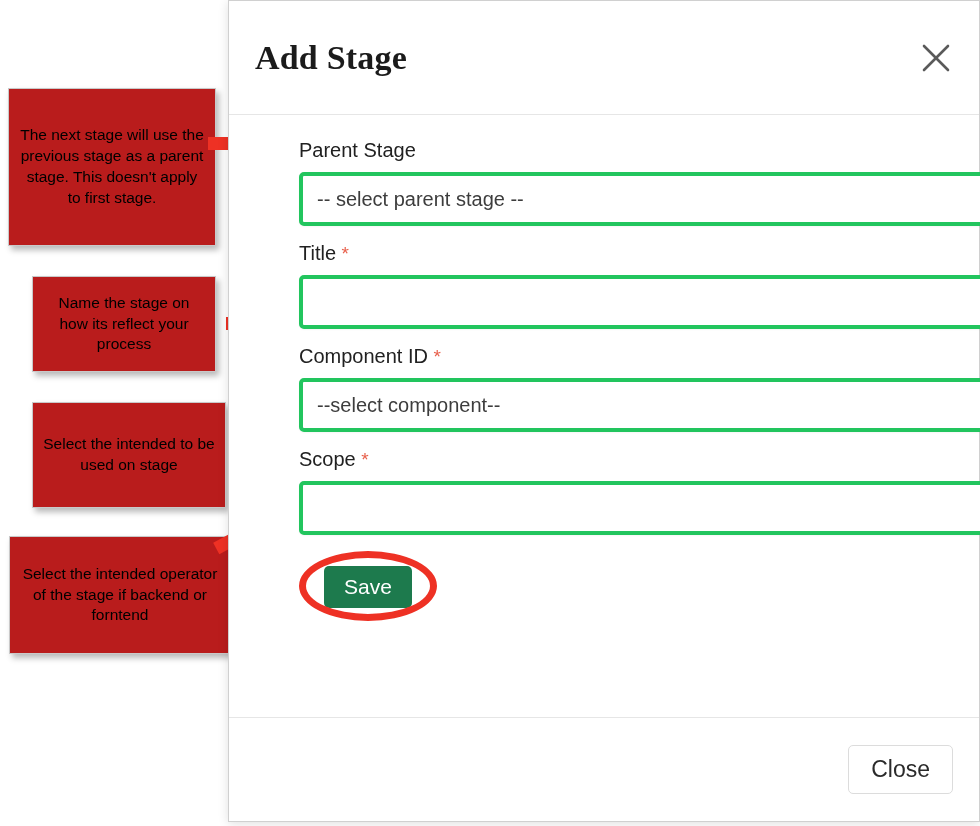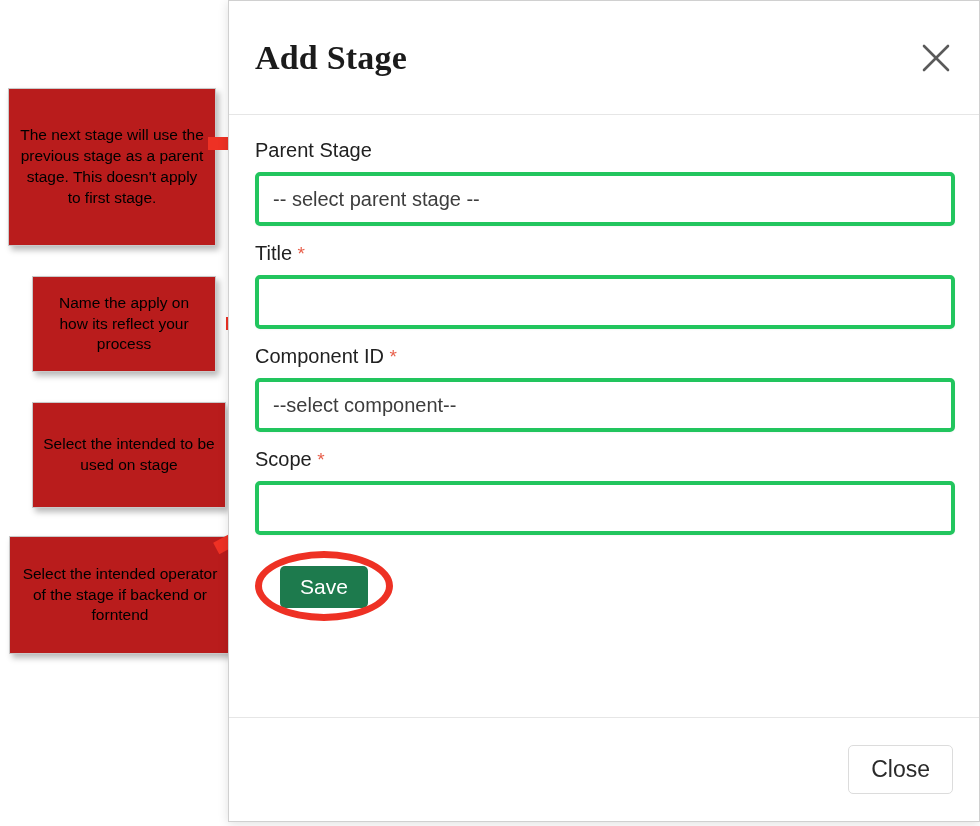--- a/index.html
+++ b/index.html
@@ -116,20 +116,21 @@
     width: 34px;
     height: 34px;
     cursor: pointer;
     color: #555;
   }
 
   #modal-body {
     padding: 24px 26px 0 26px;
     box-sizing: border-box;
     height: 604px;
+    margin-left: 44px;
   }
 
   .field {
     margin-bottom: 16px;
   }
   .field-label {
     font-size: 20px;
     color: #212121;
     margin-bottom: 10px;
   }
@@ -215,21 +216,21 @@
 </head>
 <body>
 
 <div id="annotations">
 
   <div class="callout" id="callout-0">
     <span>The next stage will use the previous stage as a parent stage. This doesn't apply to first stage.</span>
   </div>
 
   <div class="callout" id="callout-1">
-    <span>Name the apply on how its reflect your process</span>
+    <span>Name the stage on how its reflect your process</span>
   </div>
 
   <div class="callout" id="callout-2">
     <span>Select the intended to be used on stage</span>
   </div>
 
   <div class="callout" id="callout-3">
     <span>Select the intended operator of the stage if backend or forntend</span>
   </div>
 

